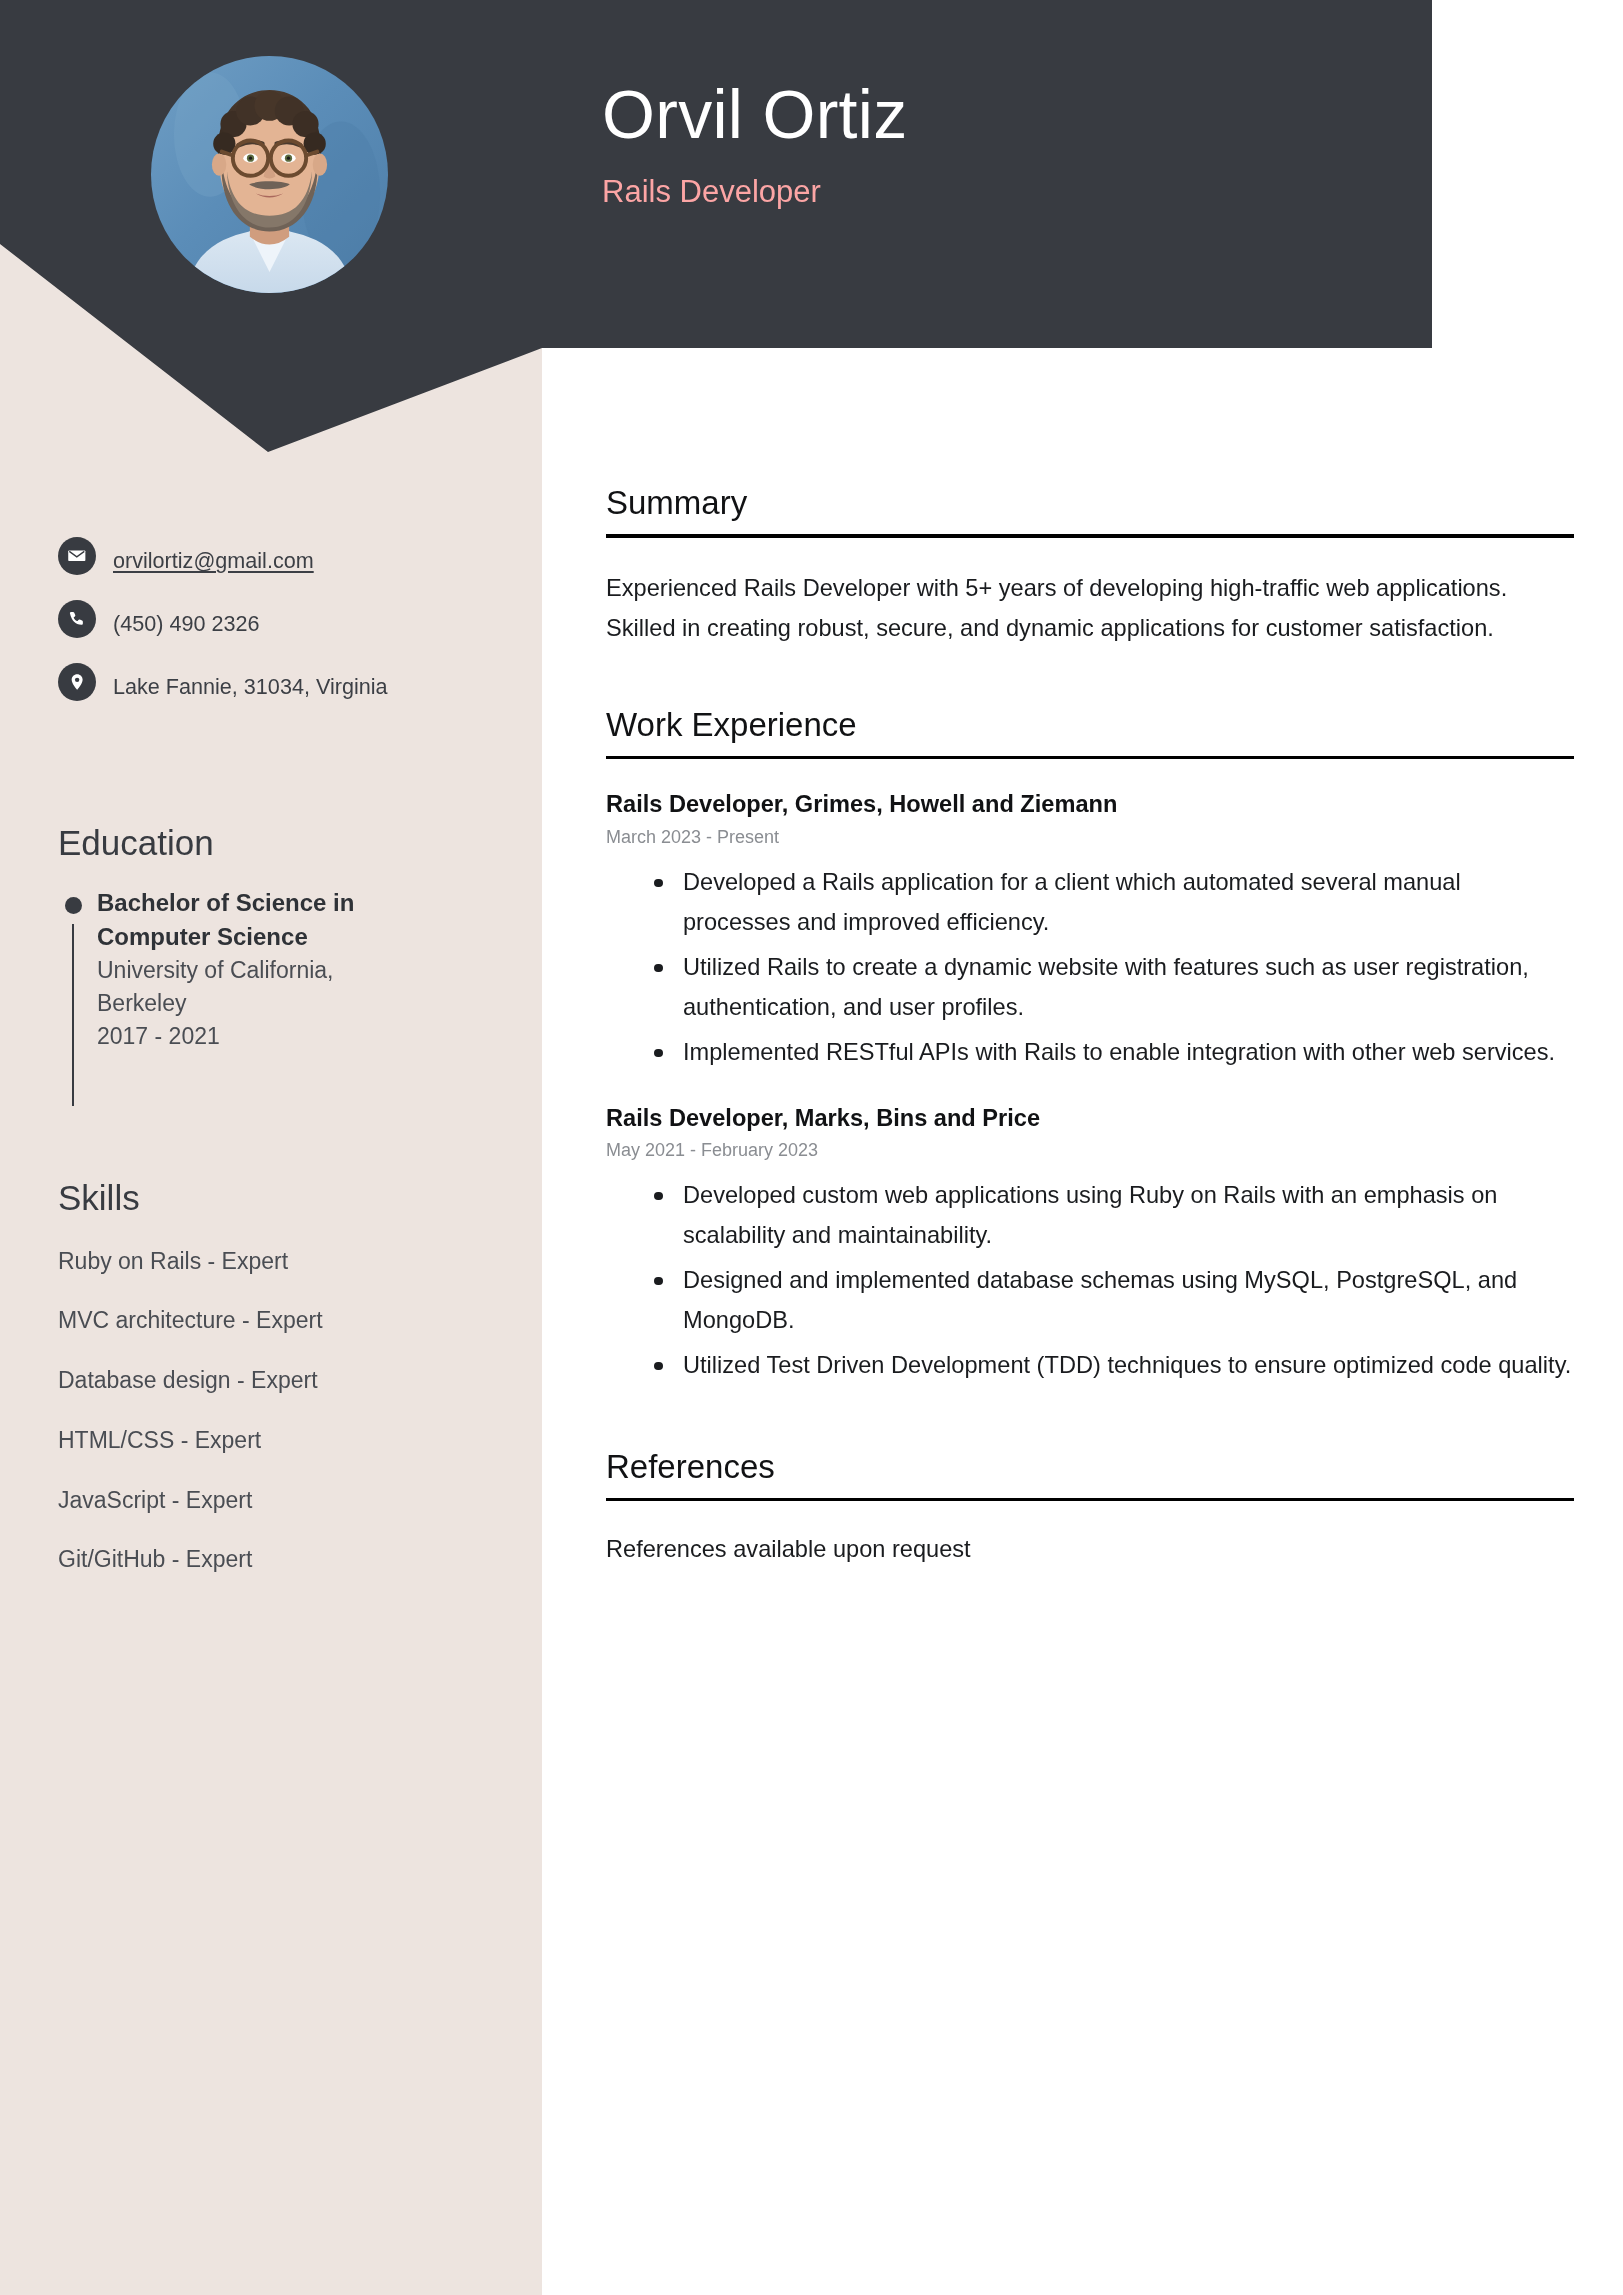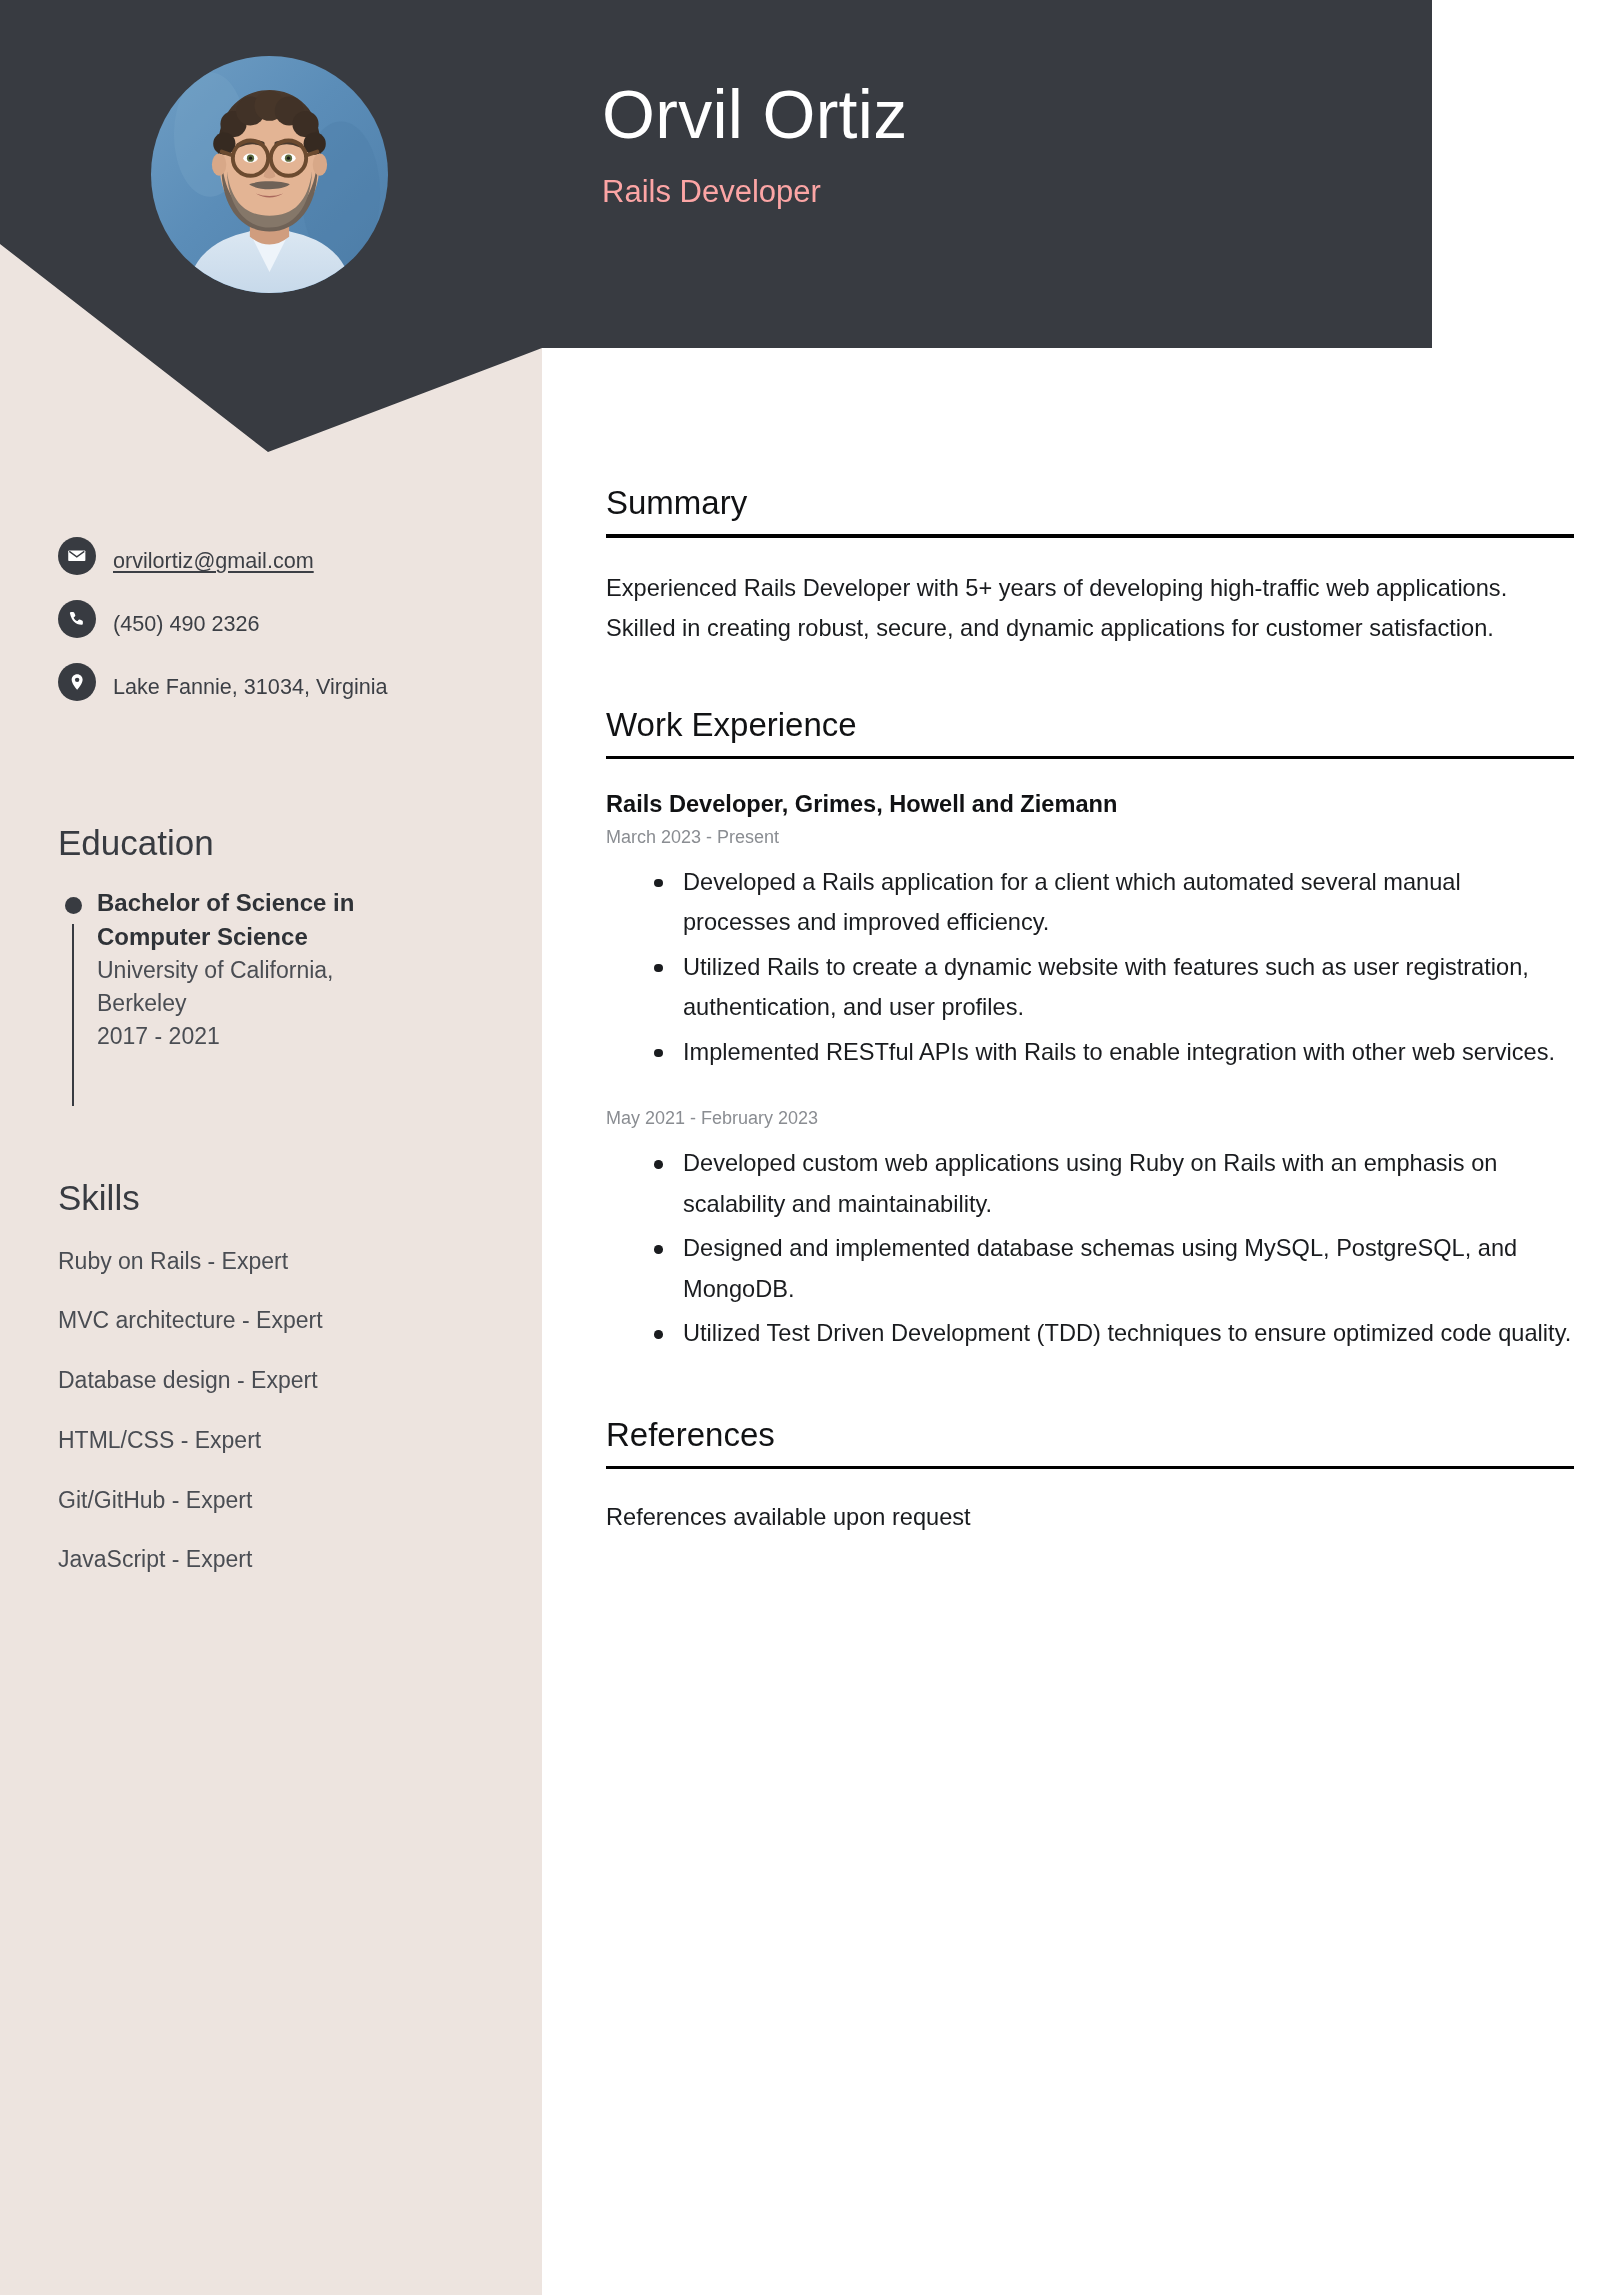--- a/index.html
+++ b/index.html
@@ -371,22 +371,22 @@
     </div>
   </div>
 
   <div class="skills-section side-block">
     <h2 class="side-heading">Skills</h2>
     <div class="skills-list">
       <div class="skill-item">Ruby on Rails - Expert</div>
       <div class="skill-item">MVC architecture - Expert</div>
       <div class="skill-item">Database design - Expert</div>
       <div class="skill-item">HTML/CSS - Expert</div>
+      <div class="skill-item">JavaScript - Expert</div>
       <div class="skill-item">Git/GitHub - Expert</div>
-      <div class="skill-item">JavaScript - Expert</div>
     </div>
   </div>
 
 </div>
 
 <div class="main">
 
   <div class="main-section">
     <h2 class="main-heading">Summary</h2>
     <div class="heading-rule"></div>
@@ -405,20 +405,21 @@
       <ul class="job-bullets">
         <li>Developed a Rails application for a client which automated several manual processes and improved efficiency.</li>
         <li>Utilized Rails to create a dynamic website with features such as user registration, authentication, and user profiles.</li>
         <li>Implemented RESTful APIs with Rails to enable integration with other web services.</li>
       </ul>
     </div>
 
     <div class="spacer-sm"></div>
 
     <div class="job">
+      <div class="job-head">Rails Developer, Marks, Bins and Price</div>
       <div class="job-dates">May 2021 - February 2023</div>
       <ul class="job-bullets">
         <li>Developed custom web applications using Ruby on Rails with an emphasis on scalability and maintainability.</li>
         <li>Designed and implemented database schemas using MySQL, PostgreSQL, and MongoDB.</li>
         <li>Utilized Test Driven Development (TDD) techniques to ensure optimized code quality.</li>
       </ul>
     </div>
   </div>
 
   <div class="spacer-lg"></div>

